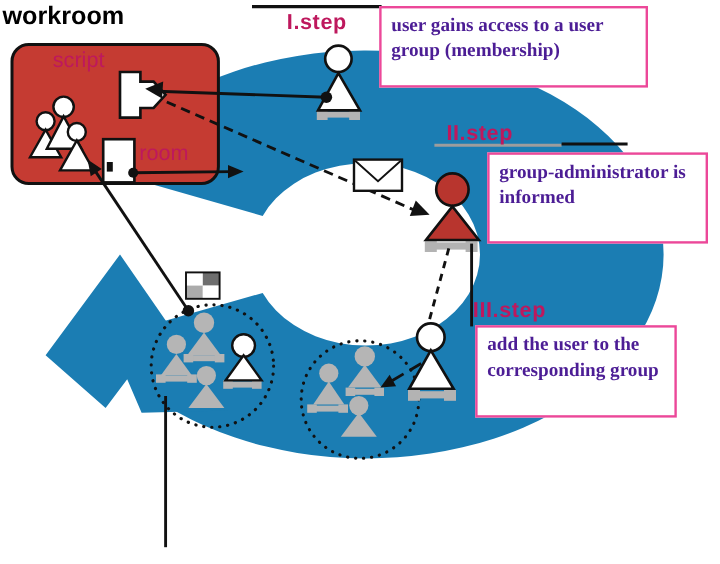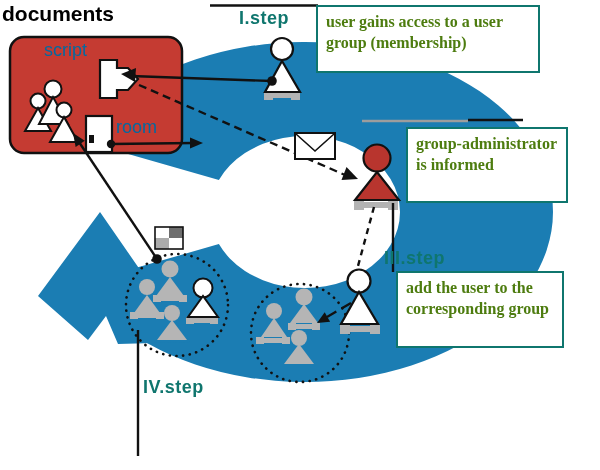--- a/index.html
+++ b/index.html
@@ -1,23 +1,23 @@
 <!DOCTYPE html>
 <html><head>
 <meta charset="utf-8">
 <style>
   html,body{margin:0;padding:0;background:#fff;}
   .stage{position:relative;width:600px;height:470px;background:#fff;overflow:hidden;
          font-family:"Liberation Sans",sans-serif;}
   .stage svg{position:absolute;left:0;top:0;}
   .abs{position:absolute;}
   .title{font-size:21px;font-weight:bold;color:#000;}
-  .boxlabel{font-size:18px;color:#0369a1;}
-  .steplabel{font-size:18px;font-weight:bold;color:#0f766e;letter-spacing:.5px;}
-  .note{background:#fff;border:2px solid #0f766e;color:#4d7c0f;
+  .boxlabel{font-size:18px;color:#be185d;}
+  .steplabel{font-size:18px;font-weight:bold;color:#be185d;letter-spacing:.5px;}
+  .note{background:#fff;border:2px solid #ec4899;color:#4c1d95;
         font-family:"Liberation Serif",serif;font-weight:bold;font-size:16px;
         line-height:1.3;padding:5px 8px;box-sizing:border-box;}
   .accessrights{font-size:15px;font-weight:bold;color:#0d0d0d;white-space:pre;}
 </style>
 </head>
 <body>
 
 <div class="stage">
 
   <svg width="600" height="470" viewBox="0 0 600 470">
@@ -150,26 +150,26 @@
       <line x1="393" y1="203" x2="393" y2="272" stroke-width="2.4"></line>
       <line x1="138" y1="330" x2="138" y2="456" stroke-width="2.4"></line>
     </g>
 
     <g>
       <rect x="295" y="133" width="40" height="26" fill="#fff" stroke="#111" stroke-width="2"></rect>
       <path d="M296 134 L315 151 L334 134" fill="none" stroke="#111" stroke-width="1.6"></path>
     </g>
   </svg>
 
-  <div class="abs title" style="left:2px;top:2px;">documents</div>
+  <div class="abs title" style="left:2px;top:2px;">workroom</div>
 
   <div class="abs boxlabel" style="left:44px;top:40px;">script</div>
   <div class="abs boxlabel" style="left:116px;top:117px;">room</div>
 
   <div class="abs steplabel" style="left:239px;top:8px;">I.step</div>
-  <div class="abs steplabel" style="left:384px;top:248px;">III.step</div>
-  <div class="abs steplabel" style="left:143px;top:377px;">IV.step</div>
+  <div class="abs steplabel" style="left:372px;top:101px;">II.step</div>
+  <div class="abs steplabel" style="left:394px;top:248px;">III.step</div>
 
   <div class="abs note" style="left:316px;top:5px;width:224px;min-height:68px;">user gains access to a user group (membership)</div>
-  <div class="abs note" style="left:406px;top:127px;width:162px;min-height:76px;">group-administrator is informed</div>
+  <div class="abs note" style="left:406px;top:127px;width:184px;min-height:76px;">group-administrator is informed</div>
   <div class="abs note" style="left:396px;top:271px;width:168px;min-height:77px;font-family:Liberation Serif, serif;">add the user to the corresponding group</div>
 
 </div>
 
 </body></html>

